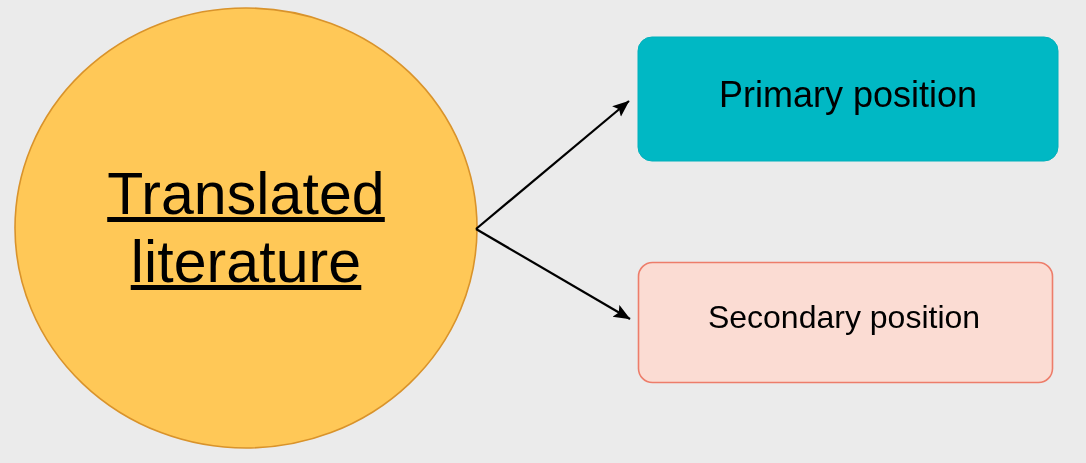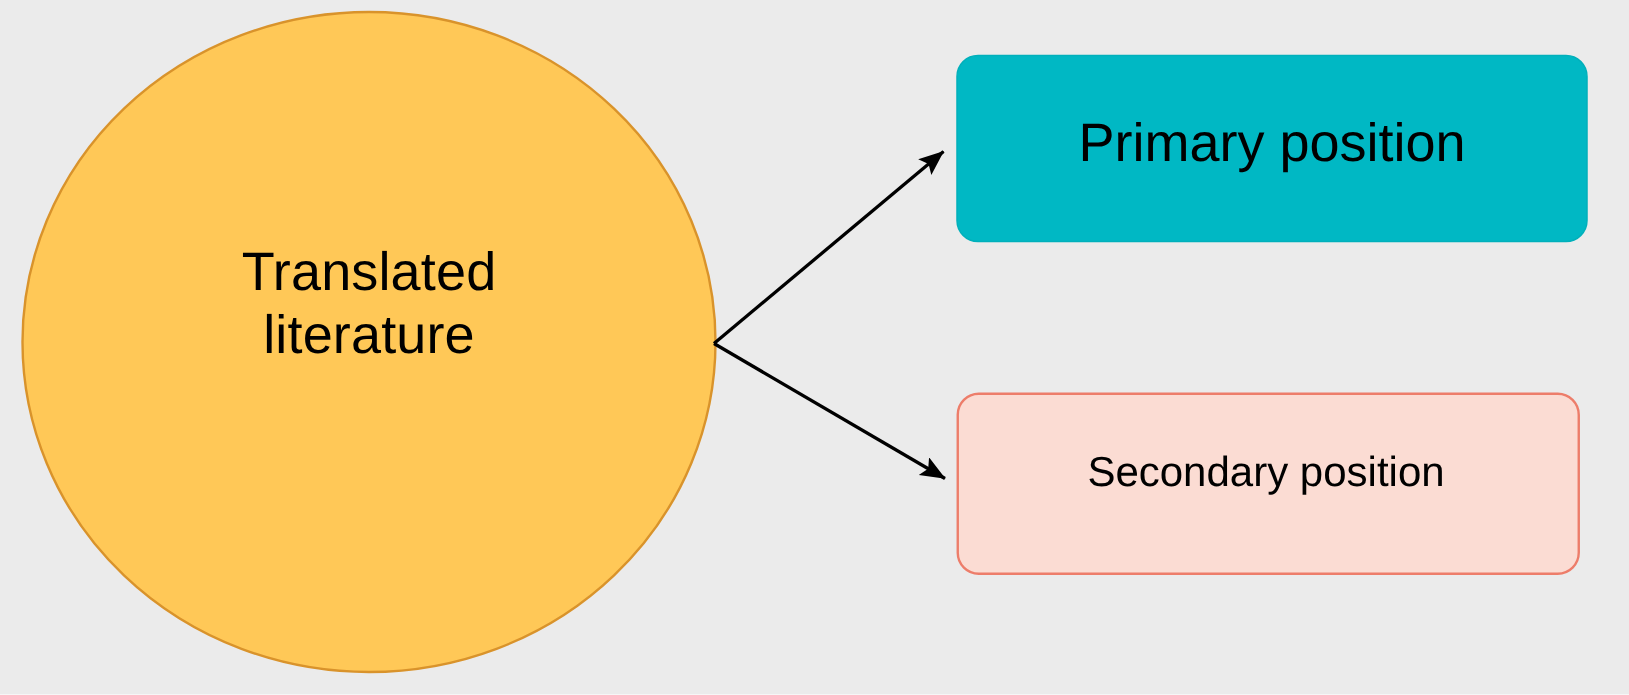--- a/index.html
+++ b/index.html
@@ -33,34 +33,35 @@
     text-align: center;
     white-space: pre-line;
     line-height: 1.16;
     pointer-events: none;
     -webkit-font-smoothing: antialiased;
   }
   #circle-label {
     left: 60px;
     top: 160px;
     width: 372px;
-    font-size: 36px;
+    font-size: 59px;
     letter-spacing: 0.1px;
+    text-decoration: underline;
   }
   #primary-label {
     left: 638px;
     top: 74px;
     width: 420px;
     font-size: 36px;
   }
   #secondary-label {
     left: 634px;
     top: 299px;
     width: 420px;
-    font-size: 28px;
+    font-size: 32px;
   }
 </style>
 </head>
 <body>
 
 <div id="canvas">
 
   <svg id="diagram-svg" viewBox="0 0 1086 463" xmlns="http://www.w3.org/2000/svg">
     <defs>
       <marker id="arrowhead" markerWidth="9" markerHeight="9" refX="7.4" refY="3.1" orient="auto" markerUnits="strokeWidth">

